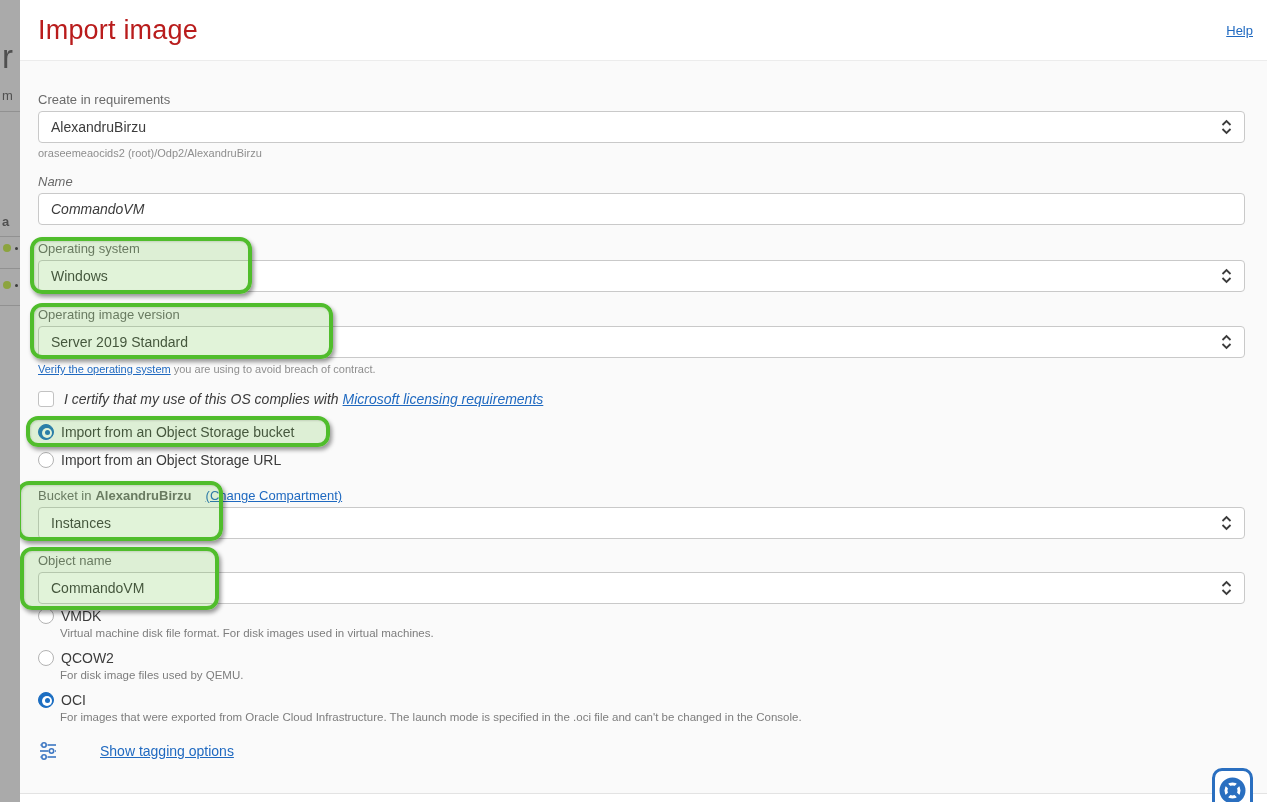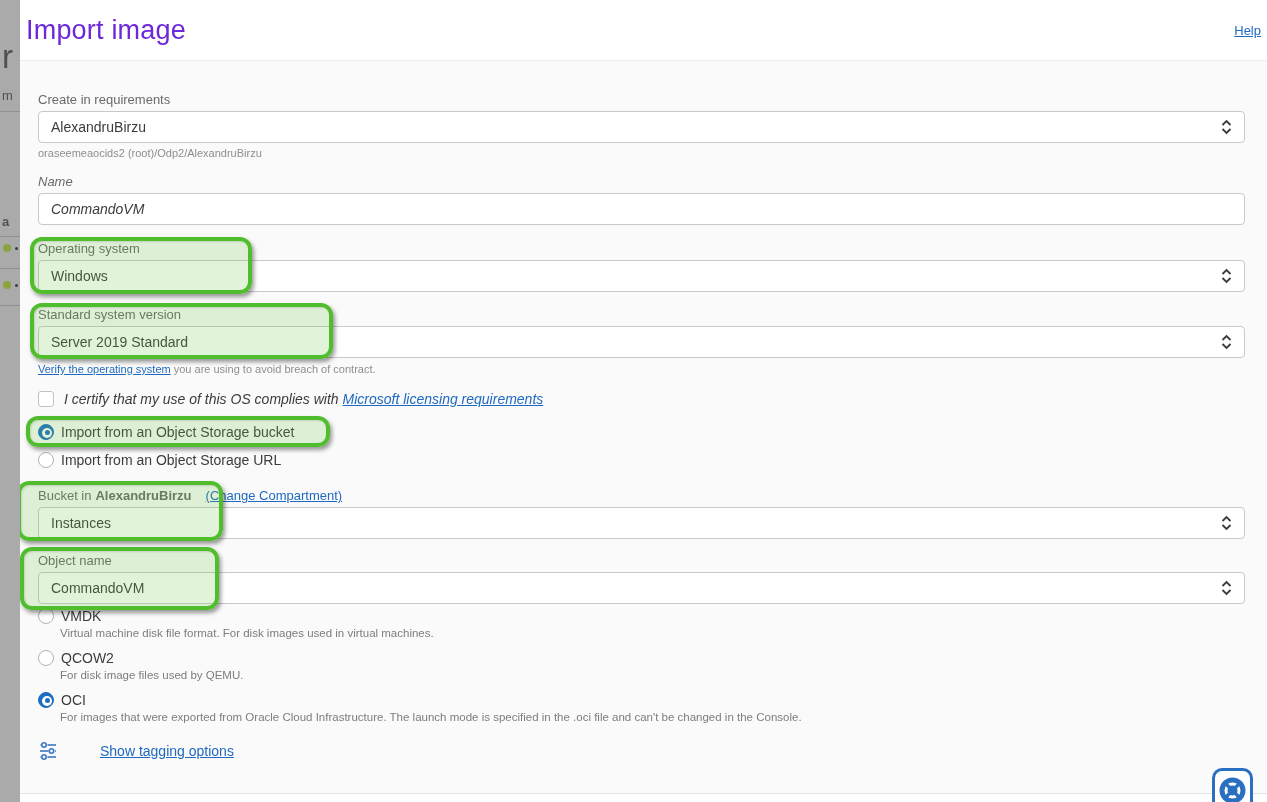--- a/index.html
+++ b/index.html
@@ -12,22 +12,22 @@
   .strip .frag { position:absolute; left:2px; color:#3a3a3a; opacity:.8; white-space:nowrap; }
   .frag-r { top:38px; font-size:33px; color:#222; }
   .frag-m { top:88px; font-size:13px; }
   .frag-a { top:214px; font-size:13px; font-weight:bold; color:#2e2e2e; }
   .strip .hline { position:absolute; left:0; width:20px; border-top:1px solid #919191; }
   .strip .dot { position:absolute; width:8px; height:8px; border-radius:50%; background:#8ca43e; }
   .strip .tick { position:absolute; width:3px; height:3px; background:#3c3c3c; border-radius:50%; }
 
   
   .header { position:absolute; left:20px; top:0; width:1247px; height:61px; background:#ffffff; border-bottom:1px solid #ececec; z-index:2; }
-  .title { position:absolute; left:6px; top:15px; font-size:27px; color:#6d28d9; letter-spacing:.2px; }
-  .help-link { position:absolute; right:6px; top:23px; font-size:13px; color:#1f69c0; text-decoration:underline; cursor:pointer; }
+  .title { position:absolute; left:18px; top:15px; font-size:27px; color:#b91c1c; letter-spacing:.2px; }
+  .help-link { position:absolute; right:14px; top:23px; font-size:13px; color:#1f69c0; text-decoration:underline; cursor:pointer; }
 
   
   .content { position:absolute; left:20px; top:61px; width:1247px; height:741px; padding:31px 22px 0 18px; background:#fafafa; }
 
   .field-label { font-size:13px; color:#6a6a6a; height:16px; margin-bottom:3px; }
   .control { height:32px; background:#fff; border:1px solid #c9c9c9; border-radius:4px; display:flex; align-items:center; padding:0 12px; font-size:14px; color:#3c3c3c; }
   .control .val { flex:1 1 auto; }
   .chev { flex:0 0 auto; display:flex; align-items:center; }
   .helper { font-size:11px; color:#8e8e8e; margin-top:4px; height:13px; }
 
@@ -131,21 +131,21 @@
           <svg width="11" height="16" viewBox="0 0 11 16">
               <path d="M1.5 6 L5.5 2 L9.5 6" stroke="#3c3c3c" stroke-width="1.8" fill="none"></path>
               <path d="M1.5 10 L5.5 14 L9.5 10" stroke="#3c3c3c" stroke-width="1.8" fill="none"></path>
             </svg>
         </span>
       </div>
     </div>
 
     <div class="wrap wrap-osv">
       <div class="hl hl-osv"></div>
-      <div class="field-label">Standard system version</div>
+      <div class="field-label">Operating image version</div>
       <div class="control">
         <span class="val">Server 2019 Standard</span>
         <span class="chev">
           <svg width="11" height="16" viewBox="0 0 11 16">
               <path d="M1.5 6 L5.5 2 L9.5 6" stroke="#3c3c3c" stroke-width="1.8" fill="none"></path>
               <path d="M1.5 10 L5.5 14 L9.5 10" stroke="#3c3c3c" stroke-width="1.8" fill="none"></path>
             </svg>
         </span>
       </div>
     </div>

